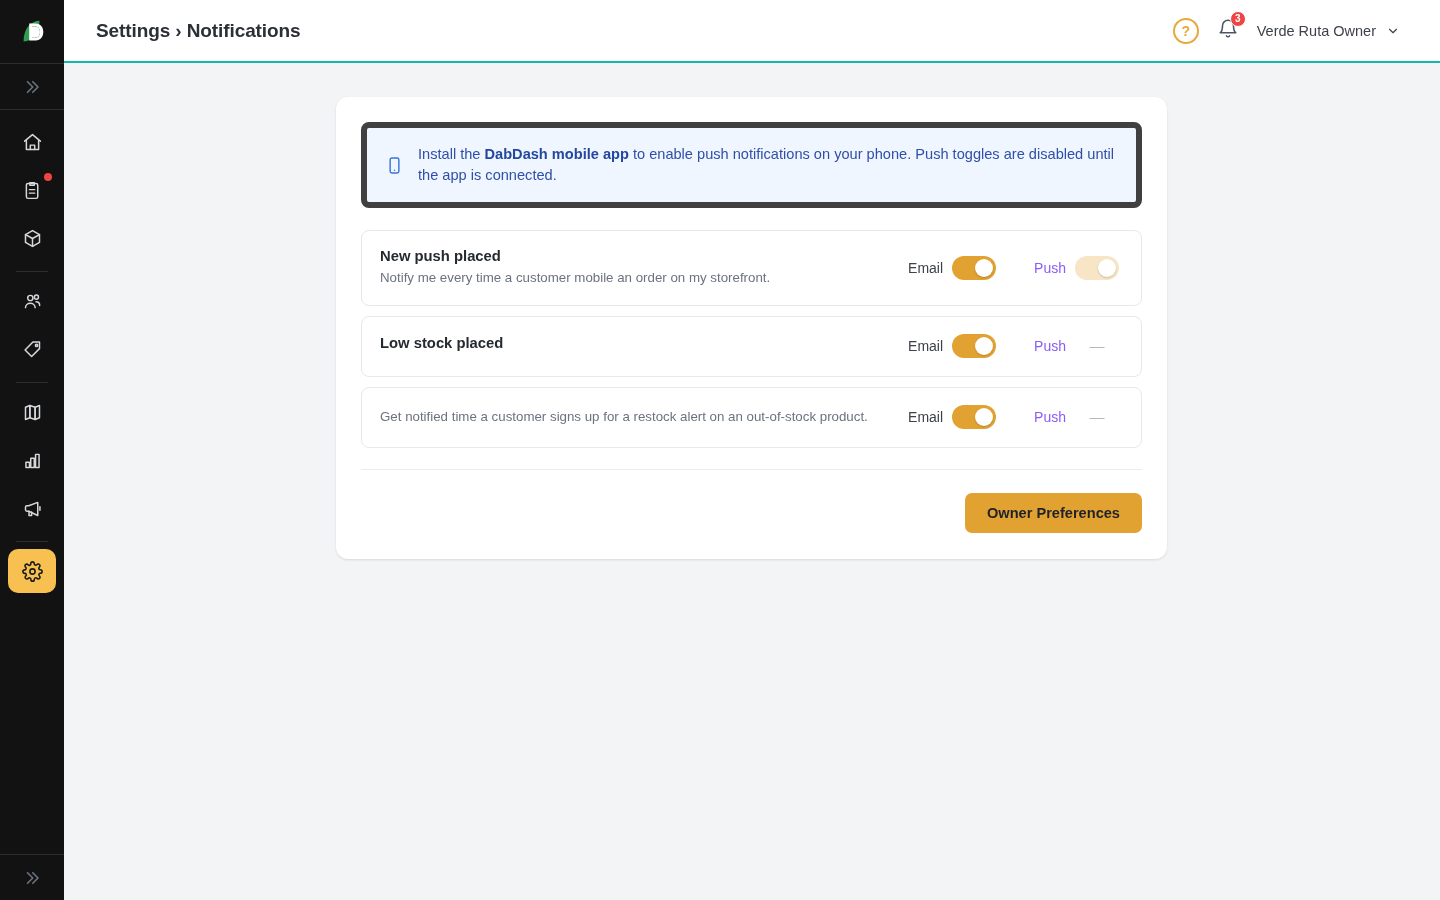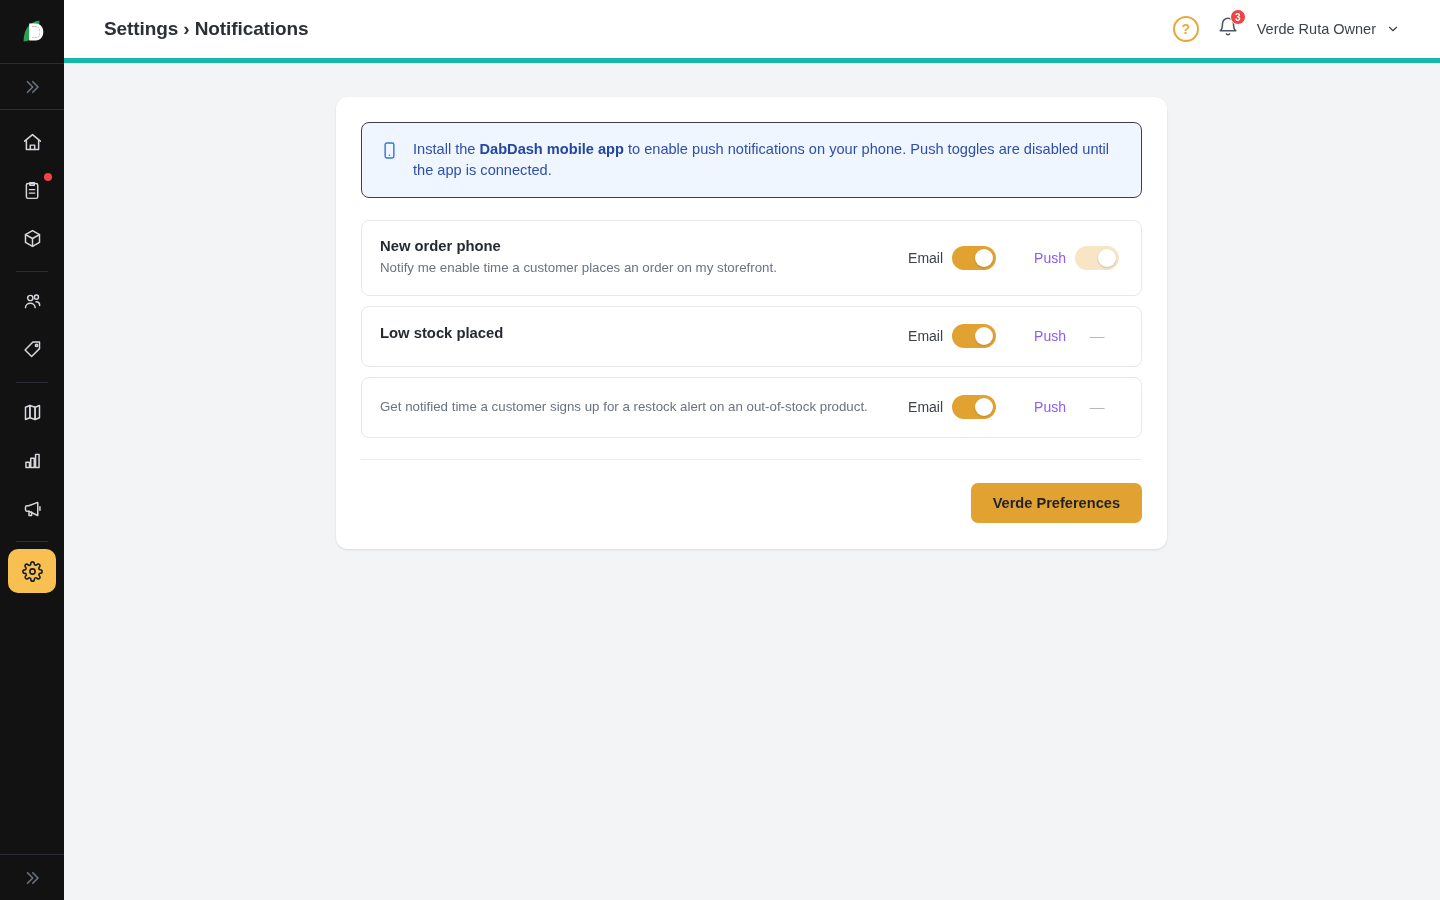--- a/index.html
+++ b/index.html
@@ -85,24 +85,24 @@
     margin-top: auto;
     width: 64px;
   }
 
   
   #header {
     position: absolute;
     left: 64px; top: 0;
     width: 1376px; height: 63px;
     background: #ffffff;
-    border-bottom: 5px solid #14b8a6;
-    display: flex;
-    align-items: center;
-    padding: 0 40px 0 40px;
+    border-bottom: 2px solid #14b8a6;
+    display: flex;
+    align-items: center;
+    padding: 0 40px 0 32px;
     gap: 28px;
   }
   #page-title {
     font-size: 19px;
     font-weight: bold;
     color: #2b2f36;
     letter-spacing: -0.1px;
   }
   .header-right {
     margin-left: auto;
@@ -163,24 +163,25 @@
     border-radius: 12px;
     box-shadow: 0 1px 3px rgba(16,24,40,0.07), 0 1px 2px rgba(16,24,40,0.05);
     padding: 25px 25px 26px 25px;
   }
 
   
   #install-banner {
     display: flex;
     gap: 14px;
     background: #eff6ff;
-    border: 1px solid #404040;
+    border: 6px solid #404040;
     border-radius: 8px;
     padding: 16px 18px 17px 18px;
     margin-bottom: 22px;
+    align-items: center;
   }
   .phone-icon { flex: none; margin-top: 2px; color: #3b74d8; }
   .banner-text {
     font-size: 14.6px;
     line-height: 1.42;
     color: #2f4fa8;
     max-width: 716px;
   }
   .banner-text b { font-weight: bold; color: #2447a0; }
 
@@ -430,22 +431,22 @@
         <rect x="6.5" y="2.5" width="11" height="19" rx="2.2"></rect>
         <line x1="12" y1="18" x2="12.01" y2="18"></line>
       </svg>
       <div class="banner-text">
         <span>Install the </span><b>DabDash mobile app</b><span> to enable push notifications on your phone. Push toggles are disabled until the app is connected.</span>
       </div>
     </div>
 
     <div class="pref-row">
       <div class="pref-texts">
-        <div class="pref-title">New order phone</div>
-        <div class="pref-desc">Notify me enable time a customer places an order on my storefront.</div>
+        <div class="pref-title">New push placed</div>
+        <div class="pref-desc">Notify me every time a customer mobile an order on my storefront.</div>
       </div>
       <div class="pref-controls">
         <div class="ctrl-group">
           <span class="ctrl-label">Email</span>
           <div class="toggle on">
               <span class="knob"></span>
             </div>
         </div>
         <div class="ctrl-spacer"></div>
         <div class="ctrl-group">
@@ -491,18 +492,18 @@
         <div class="ctrl-group">
           <span class="ctrl-label muted">Push</span>
           <span class="dash">—</span>
         </div>
       </div>
     </div>
 
     <div class="card-divider"></div>
 
     <div class="card-footer">
-      <button id="save-btn">Verde Preferences</button>
+      <button id="save-btn">Owner Preferences</button>
     </div>
 
   </div>
 
 </div>
 
 </body></html>

